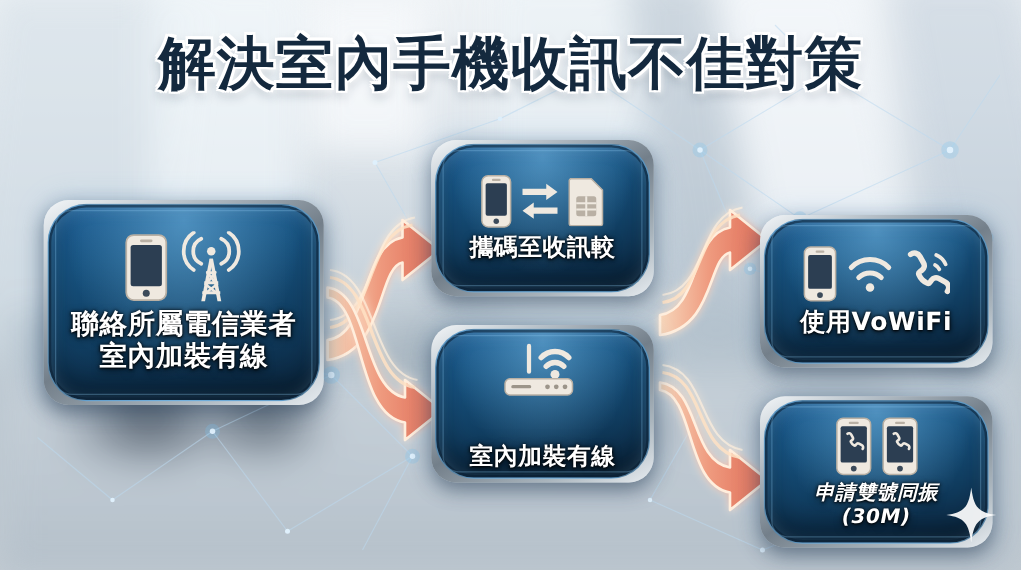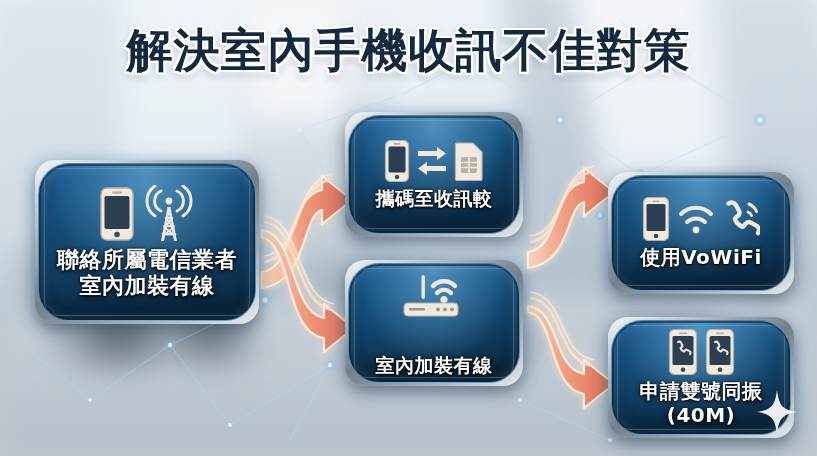--- a/index.html
+++ b/index.html
@@ -110,21 +110,21 @@
   
   #box-carrier   { left:35px;  top:160px; width:224px; height:164px; }
   #box-carrier   .box-label{ font-size:22px; }
   #box-port      { left:345px; top:112px; width:178px; height:125px; }
   #box-port      .box-label{ font-size:19px; }
   #box-broadband { left:345px; top:260px; width:178px; height:126px; }
   #box-broadband .box-label{ font-size:19px;margin-top:28px; }
   #box-vowifi    { left:608px; top:172px; width:186px; height:122px; }
   #box-vowifi    .box-label{ font-size:20px; }
   #box-dual      { left:608px; top:317px; width:186px; height:121px; }
-  #box-dual      .box-label{ font-size:20px; }
+  #box-dual      .box-label{ font-size:16px;font-style:italic; }
 
   
   .arrows{ position:absolute; inset:0; pointer-events:none; }
 
   
   .sparkle{ position:absolute; left:757px; top:390px; width:40px; height:44px; }
 </style>
 </head>
 <body>
 
@@ -395,21 +395,21 @@
         <svg width="30" height="48" viewBox="0 0 30 48">
           <rect x="1.5" y="1.5" width="27" height="45" rx="5" fill="#efe9e0" stroke="#b9b0a4" stroke-width="1.2"></rect>
           <rect x="4.5" y="8" width="21" height="29" rx="1.5" fill="#2c3e52"></rect>
           <rect x="11" y="4.4" width="8" height="1.8" rx=".9" fill="#b9b0a4"></rect>
           <circle cx="15" cy="41.8" r="2.3" fill="#3b4a5a"></circle>
           <path d="M10,14 c1,-.8 2.4,-.4 3,.7 l1.2,2.2 c.4,.8 .2,1.7 -.5,2.2 l-.8,.6 c-.3,.2 -.4,.6 -.2,.9 .6,1.3 1.5,2.2 2.8,2.8 .3,.1 .7,0 .9,-.2 l.6,-.8 c.5,-.7 1.4,-.9 2.2,-.5 l2.2,1.2 c1.1,.6 1.5,2 .7,3" fill="none" stroke="#efe9e0" stroke-width="2.1" stroke-linecap="round" stroke-linejoin="round"></path>
         </svg>
       </div>
       <div class="box-label">
         <span class="l1">申請雙號同振</span>
-        <span class="l2">(40M)</span>
+        <span class="l2">(30M)</span>
       </div>
     </div>
   </div>
 
   <svg class="sparkle" viewBox="0 0 40 44">
     <path d="M20,0 C22,15 25,20 40,22 C25,24 22,29 20,44 C18,29 15,24 0,22 C15,20 18,15 20,0 Z" fill="#ffffff" opacity=".92"></path>
   </svg>
 
 </div>
 

